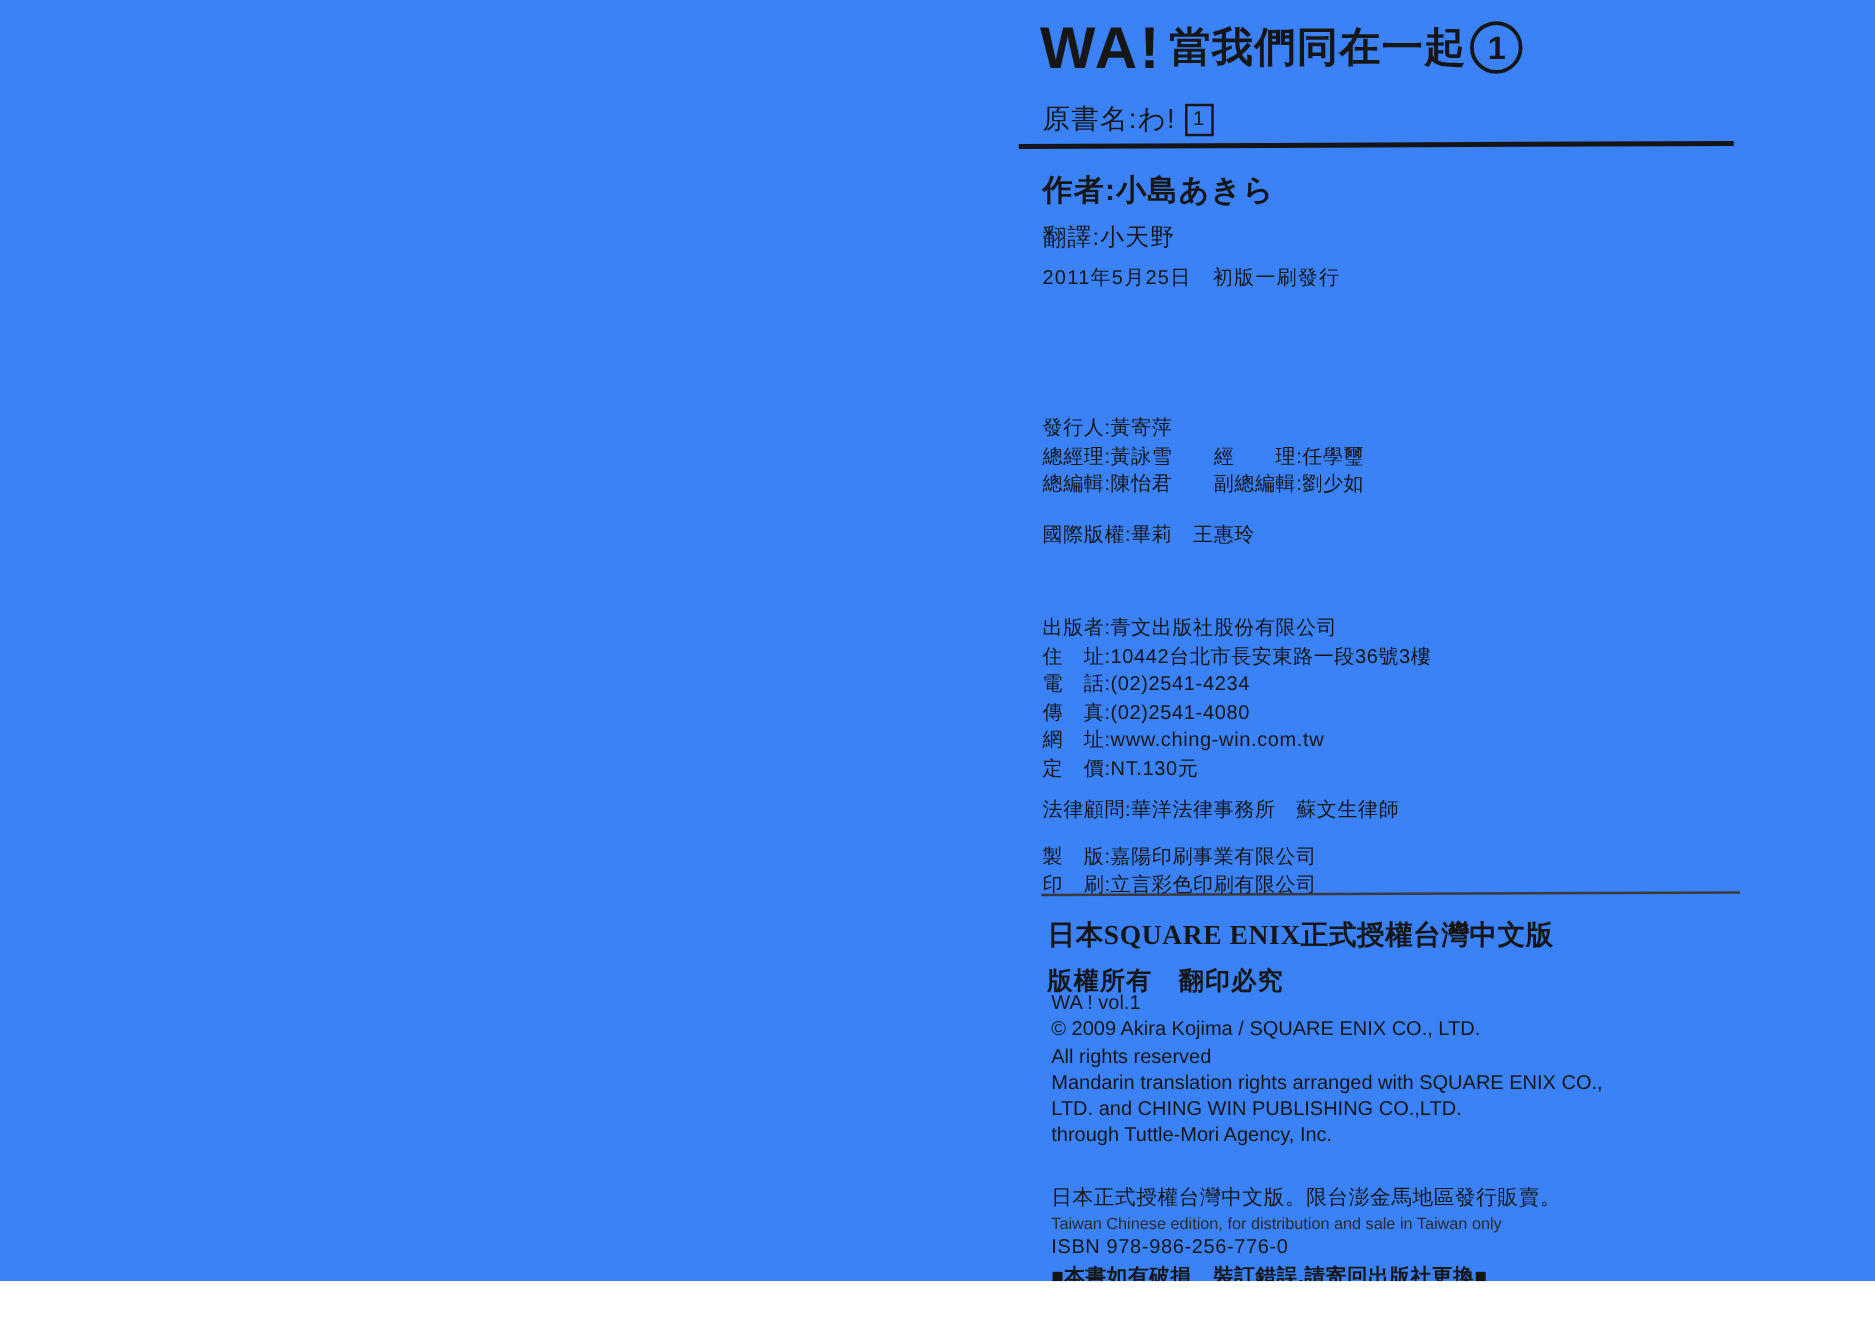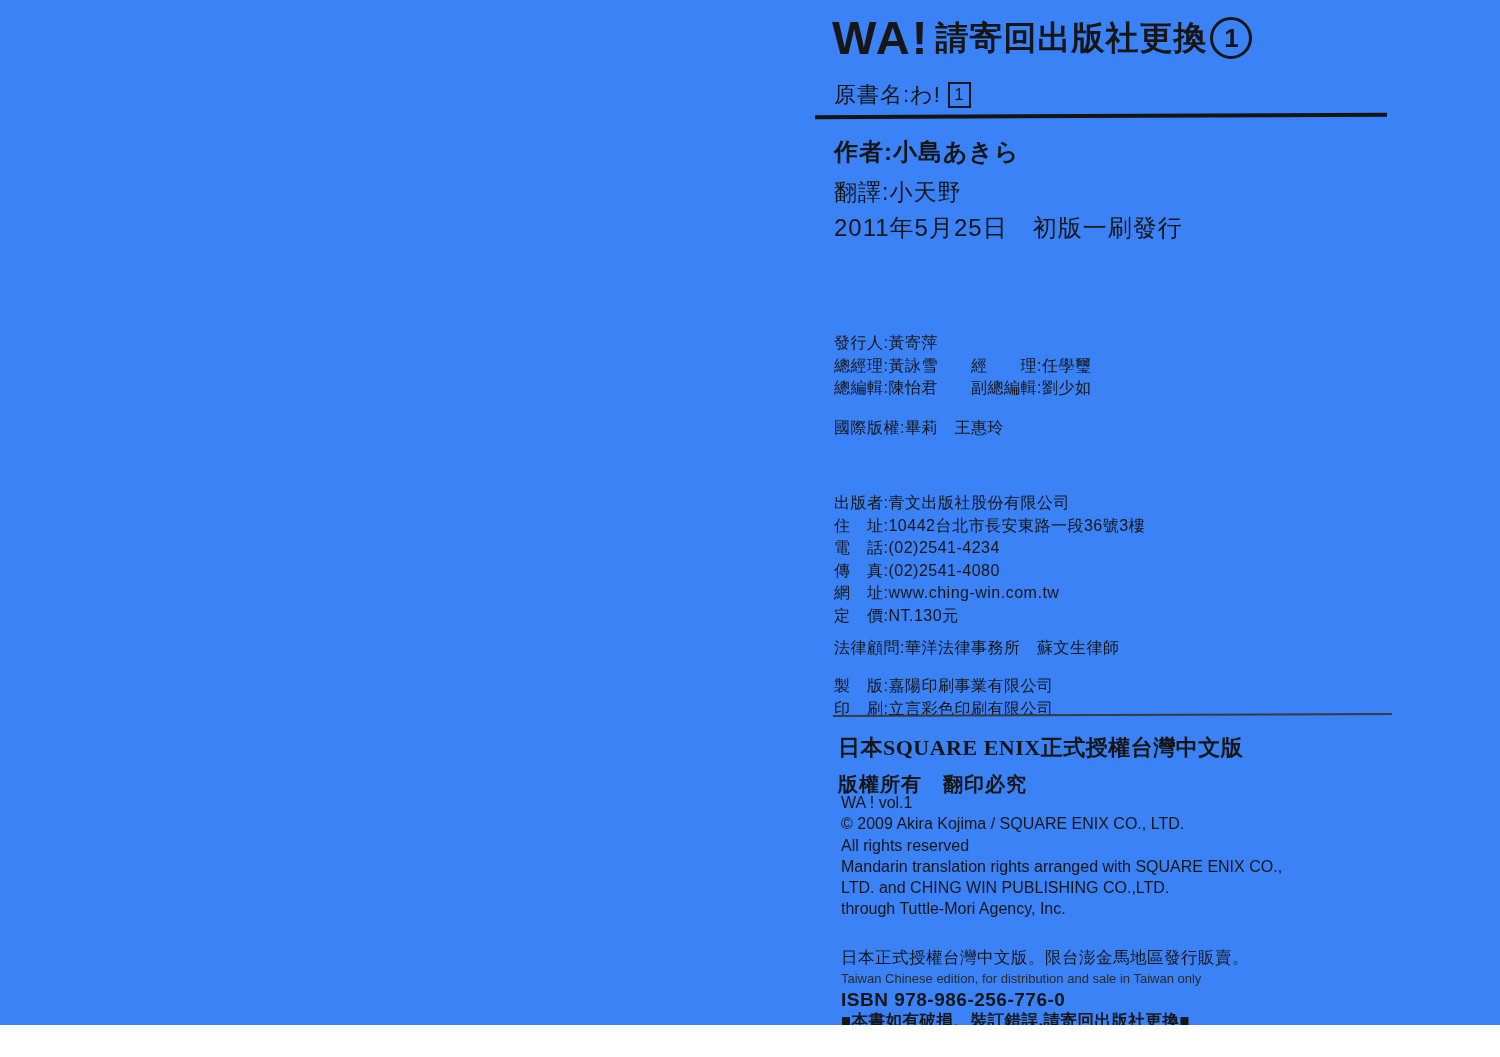--- a/index.html
+++ b/index.html
@@ -73,23 +73,23 @@
   }
   .rule-2 {
     left: 833px; top: 714px;
     width: 559px; height: 2px;
     background: #3a3a3a;
     transform: rotate(-0.2deg);
   }
 
   .author-block { left: 834px; top: 136px; white-space: nowrap; }
   .author-line { font-size: 24px; font-weight: bold; letter-spacing: 1px; }
-  .translator-line { font-size: 23px; margin-top: 9px; letter-spacing: 1px; }
+  .translator-line { font-size: 19px; margin-top: 9px; letter-spacing: 1px; }
 
-  .date-line { left: 834px; top: 212px; font-size: 24px; letter-spacing: 1px; white-space: nowrap; }
+  .date-line { left: 834px; top: 212px; font-size: 16px; letter-spacing: 1px; white-space: nowrap; }
 
   .cjk-19 { font-size: 16px; letter-spacing: 0.5px; white-space: nowrap; }
   .lh-22 div { line-height: 22.5px; }
 
   .staff-block { left: 834px; top: 332px; }
   .intl-line { left: 834px; top: 418px; }
   .editors-line { left: 834px; top: 453px; }
   .publisher-block { left: 834px; top: 492px; }
   .legal-line { left: 834px; top: 638px; }
   .printing-block { left: 834px; top: 675px; }
@@ -97,32 +97,32 @@
   .license-block { left: 838px; top: 733px; font-family: "Liberation Serif", "DejaVu Serif", serif; white-space: nowrap; }
   .license-l1 { font-size: 22px; font-weight: bold; letter-spacing: 0.5px; }
   .license-l2 { font-size: 20px; font-weight: bold; margin-top: 8px; letter-spacing: 1px; }
 
   .copyright-block { left: 841px; top: 792px; font-size: 16px; white-space: nowrap; }
   .copyright-block div { line-height: 21.3px; }
 
   .region-block { left: 841px; top: 947px; white-space: nowrap; }
   .region-cjk { font-size: 16.5px; letter-spacing: 0.5px; }
   .region-en { font-size: 13px; margin-top: 2px; color: #2a2a2a; }
-  .isbn-line { font-size: 19px; font-weight: bold; margin-top: 3px; letter-spacing: 0.5px; }
+  .isbn-line { font-size: 16px; font-weight: normal; margin-top: 3px; letter-spacing: 0.5px; }
 
   .footer-note { left: 841px; top: 1010px; font-size: 16.5px; font-weight: bold; letter-spacing: 0.5px; white-space: nowrap; }
 </style>
 </head>
 <body>
 
 <div class="sheet">
 
   <div class="abs title-row">
     <span class="title-latin">WA!</span>
-    <span class="title-cjk">請寄回出版社更換</span>
+    <span class="title-cjk">當我們同在一起</span>
     <span class="volume-circle">
       <span>1</span>
     </span>
   </div>
 
   <div class="abs original-line">
     <span>原書名:わ!</span>
     <span class="box-digit">1</span>
   </div>
 

